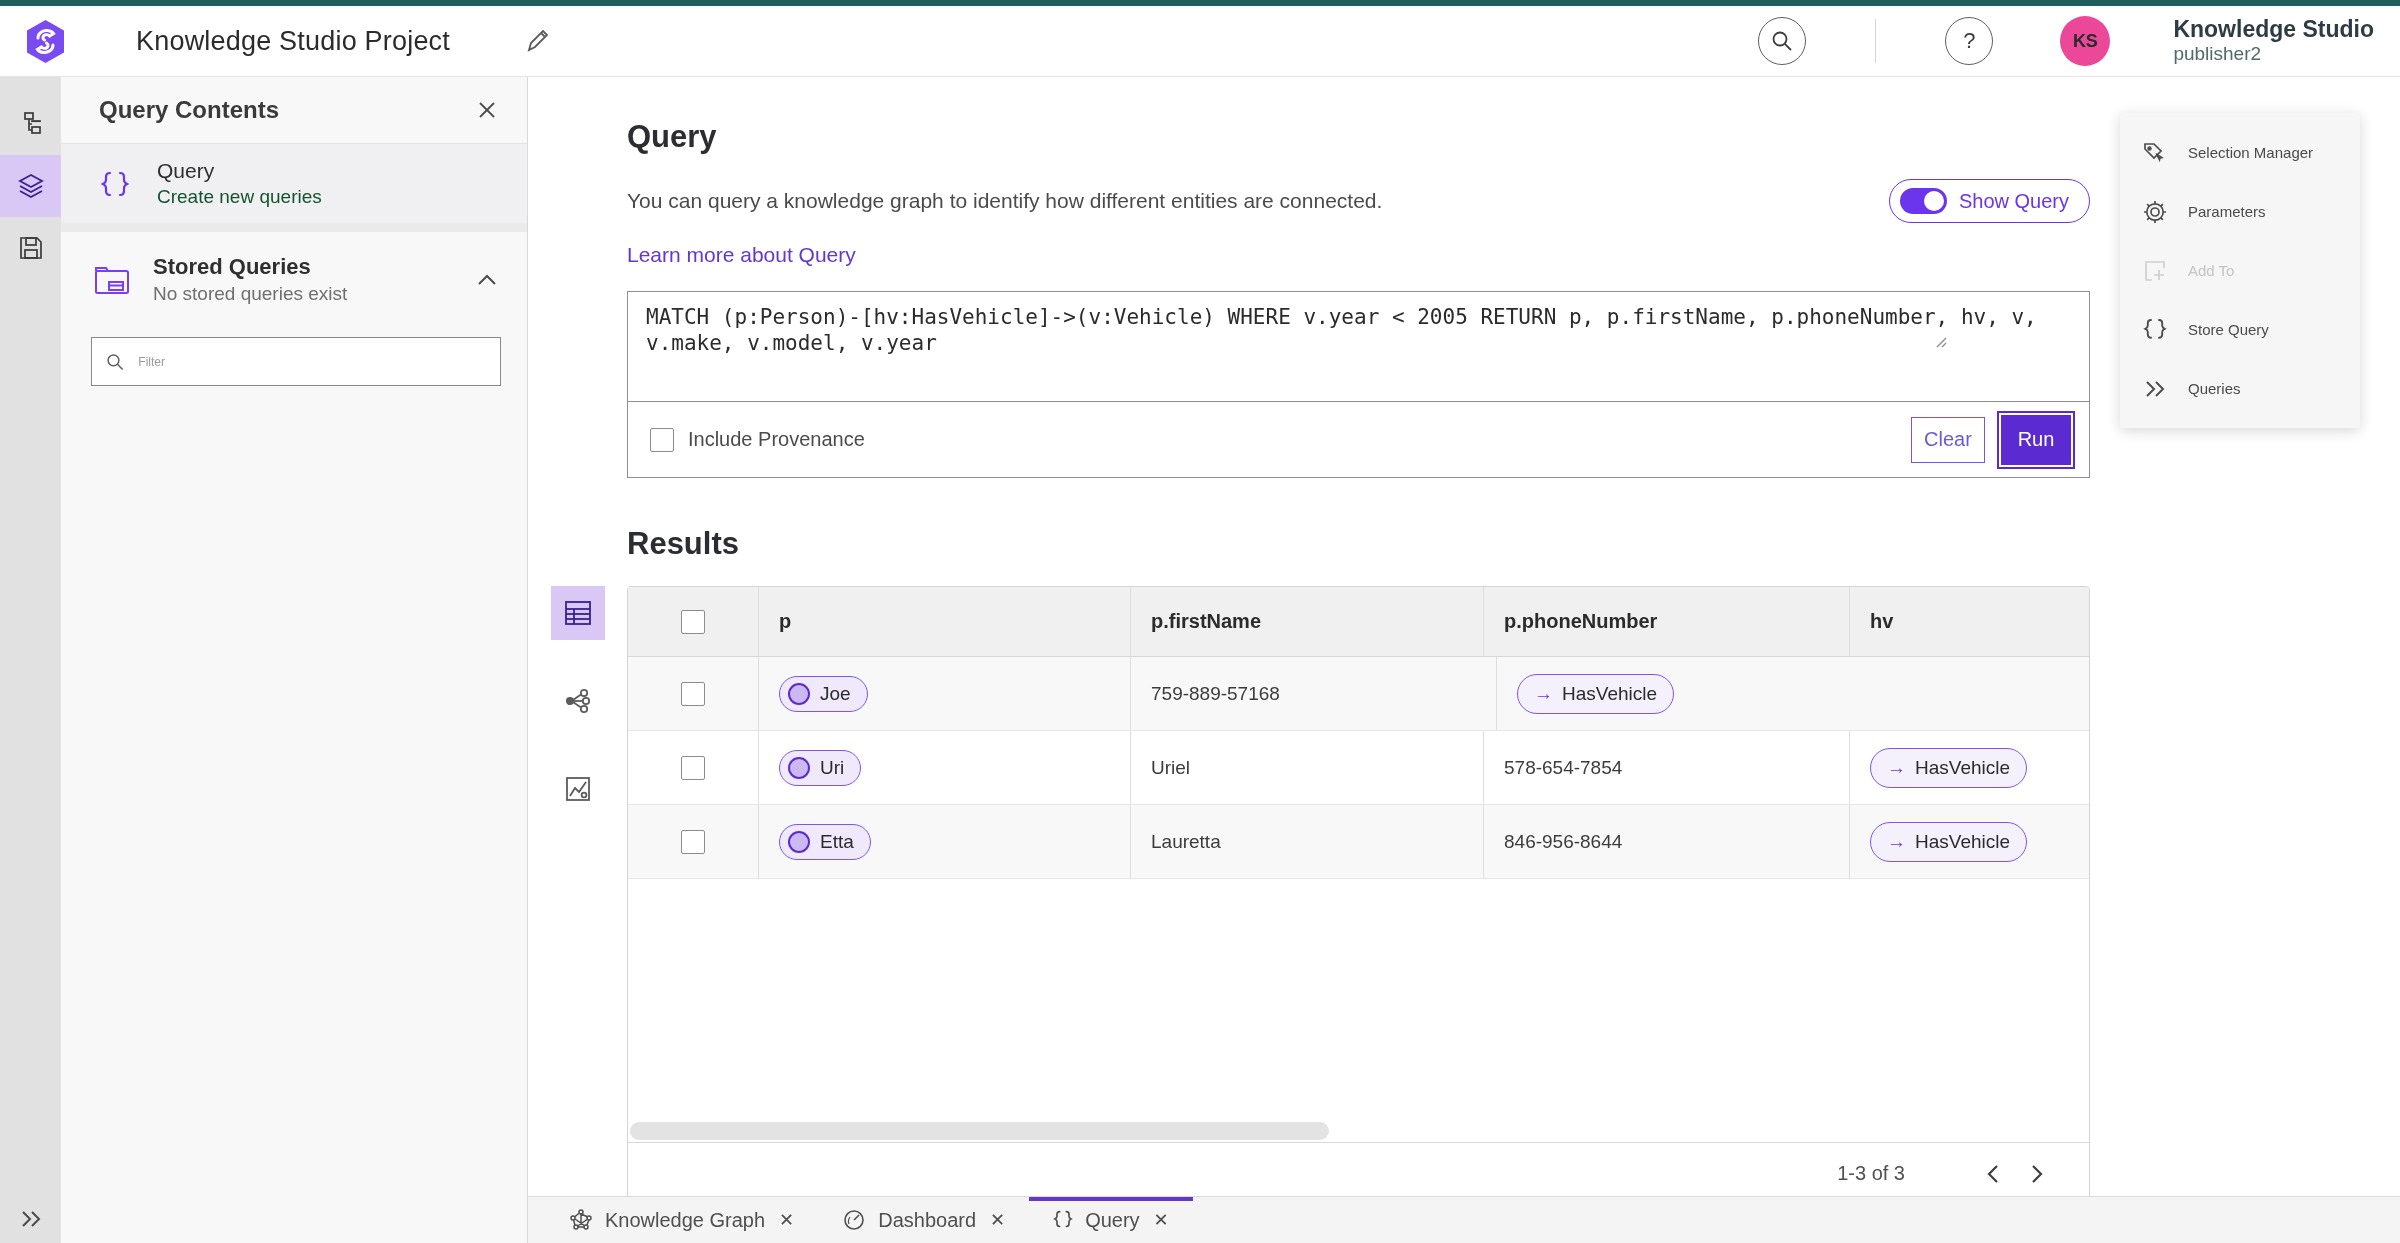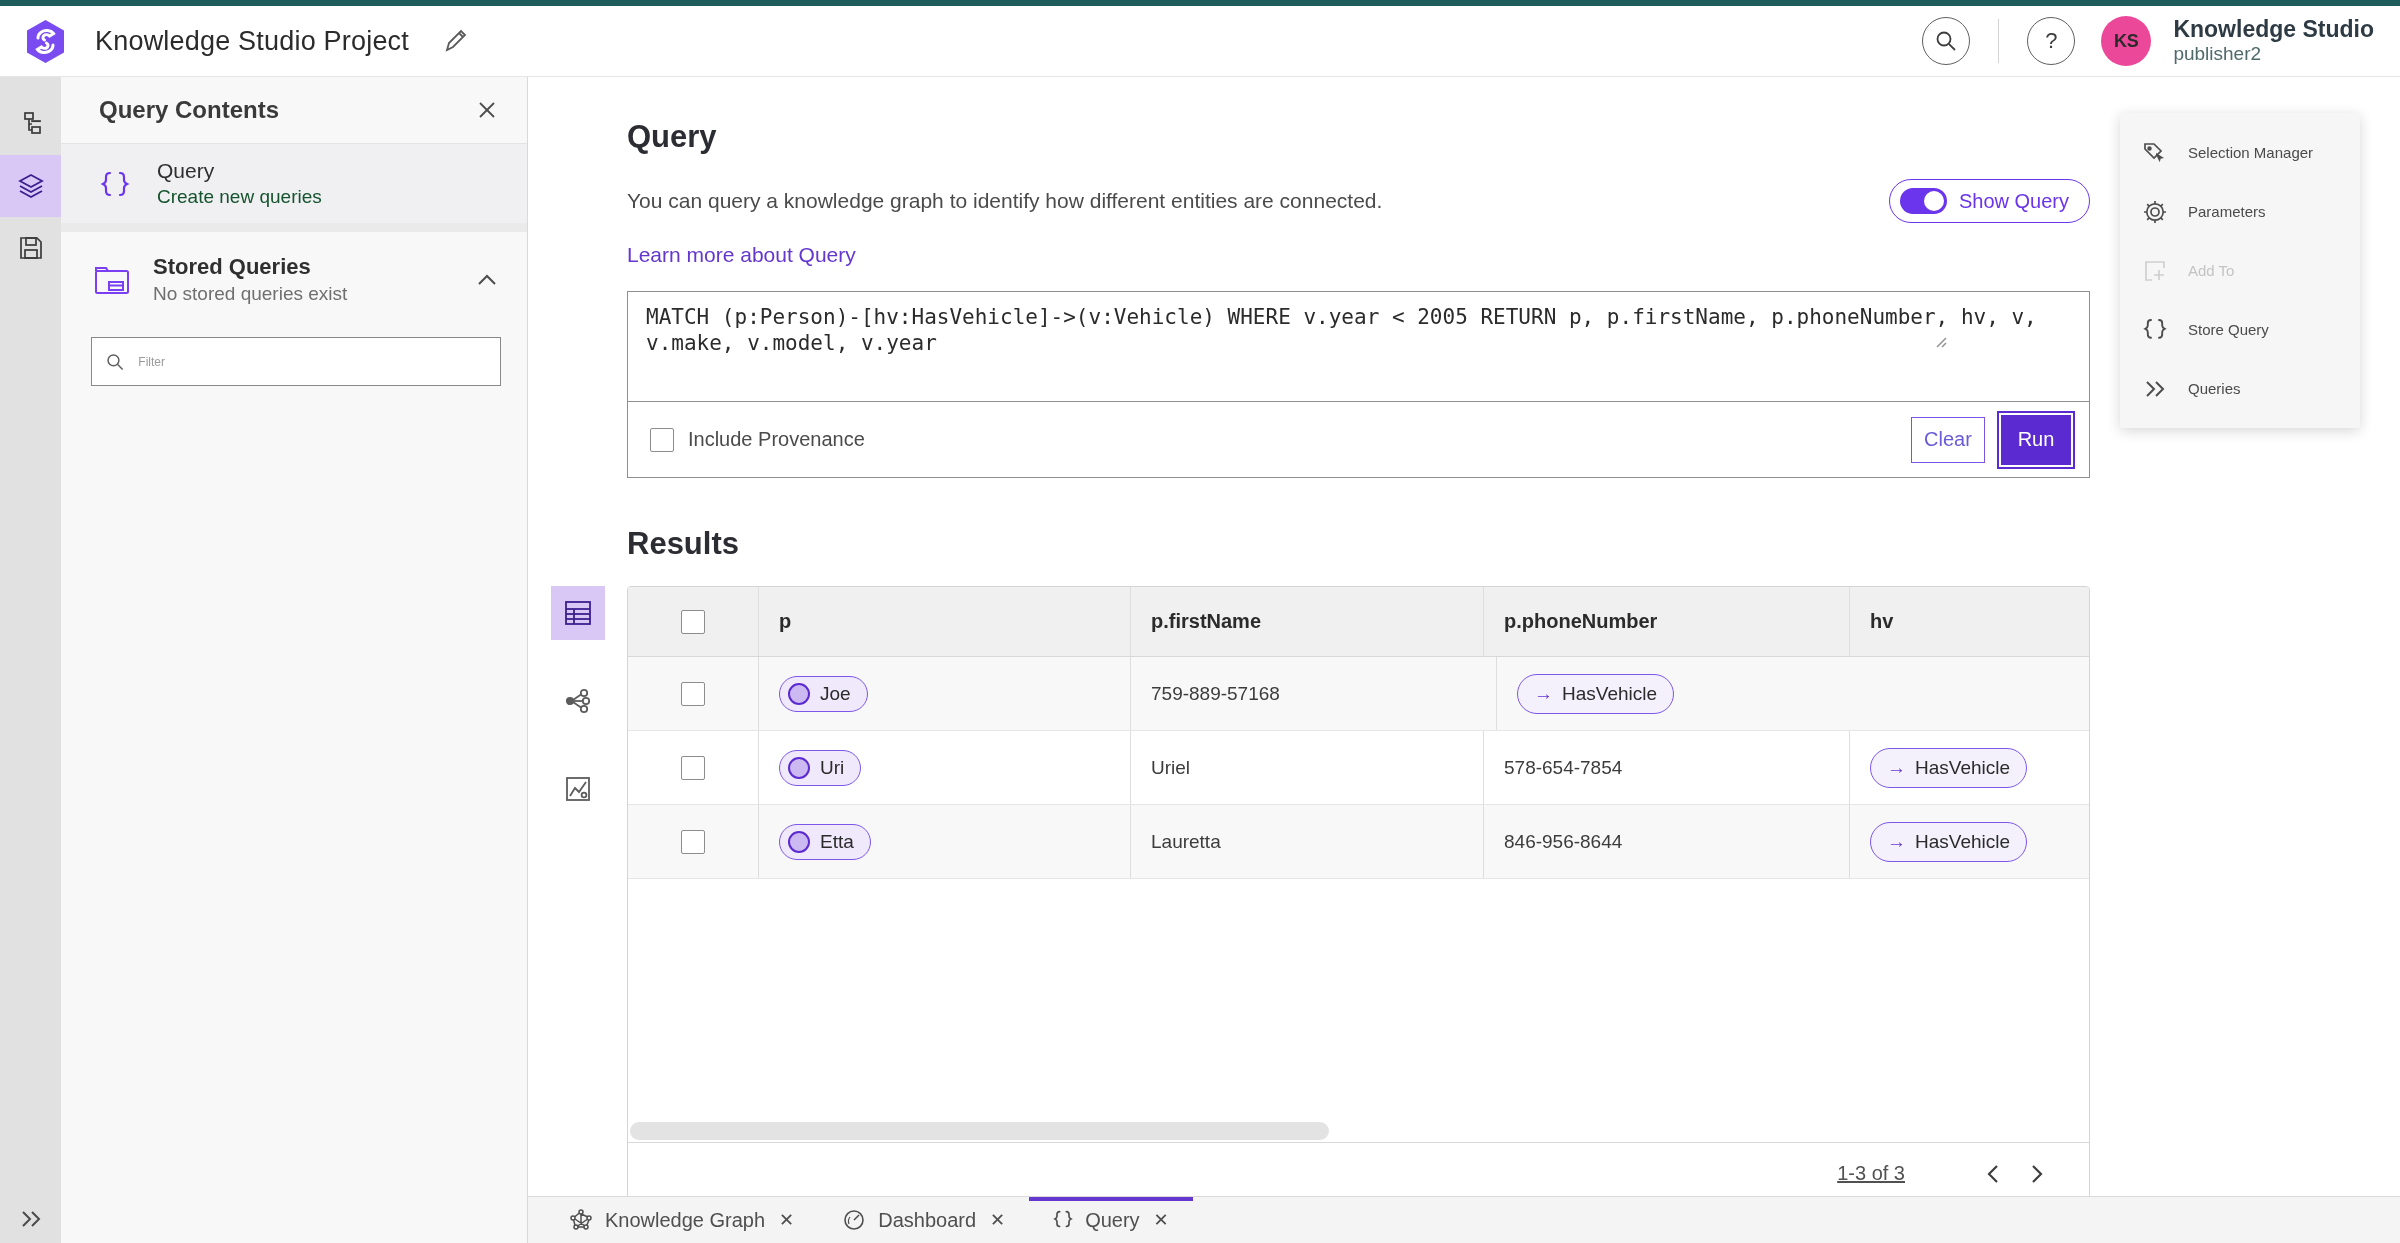--- a/index.html
+++ b/index.html
@@ -1,20 +1,20 @@
 <!DOCTYPE html>
 <html><head>
 <meta charset="utf-8">
 <style>
   * { margin:0; padding:0; box-sizing:border-box; }
   html,body { width:2400px; height:1243px; overflow:hidden; }
   body { font-family:"Liberation Sans", sans-serif; background:#ffffff; color:#2f2f36; }
   .top-accent { height:6px; background:#1f5c5c; }
   
-  header { height:71px; background:#fff; display:flex; align-items:center; padding:0 26px 0 22px; border-bottom:1px solid #e6e6e6; }
+  header { height:71px; background:#fff; display:flex; align-items:center; padding:0 26px 0 22px; border-bottom:1px solid #e6e6e6;gap:41px; }
   .logo { width:47px; height:47px; position:relative; flex:0 0 auto; }
   .app-title { font-size:27px; color:#2b2b2b; margin-left:26px; letter-spacing:.2px; }
   .pencil { margin-left:34px; cursor:pointer; }
   .hdr-spacer { flex:1; }
   .circle-btn { width:48px; height:48px; border:1.5px solid #5f5f5f; border-radius:50%; background:#fff;
     display:flex; align-items:center; justify-content:center; cursor:pointer; }
   .hdr-divider { width:1px; height:44px; background:#d4d4d4; margin:0 28px; }
   .avatar { width:50px; height:50px; border-radius:50%; background:#ec4899; color:#2b2b2b; font-size:18px; font-weight:bold;
     display:flex; align-items:center; justify-content:center; margin:0 22px 0 26px; }
   .user-block { line-height:1.12; }
@@ -87,21 +87,21 @@
   .node-pill { display:inline-flex; align-items:center; gap:10px; border:1.5px solid #7d57e8; background:#efe9fb; border-radius:999px; padding:6px 16px 6px 8px; cursor:pointer; }
   .node-dot { width:22px; height:22px; border-radius:50%; background:#cdb9f2; border:2px solid #5b2ad0; }
   .node-label { font-size:19px; color:#2b2b2b; }
   .edge-pill { display:inline-flex; align-items:center; gap:9px; border:1.5px solid #7d57e8; background:#f4f1fc; border-radius:999px; padding:8px 16px; cursor:pointer; }
   .edge-arrow { font-size:19px; color:#6437cf; }
   .edge-label { font-size:19px; color:#2b2b2b; }
   .tfill { flex:1; }
   .hscroll { height:22px; display:flex; align-items:center; padding:0 2px; }
   .hthumb { width:48%; height:18px; border-radius:9px; background:#e3e3e3; cursor:pointer; }
   .card-foot { height:62px; border-top:1px solid #d8d8d8; display:flex; align-items:center; justify-content:flex-end; padding-right:30px; }
-  .page-info { font-size:20px; color:#515151; margin-right:66px;text-decoration:underline; }
+  .page-info { font-size:20px; color:#515151; margin-right:66px; }
   .pg-btn { width:44px; height:44px; background:transparent; border:none; display:flex; align-items:center; justify-content:center; cursor:pointer; }
   
   .tools { position:absolute; top:36px; right:40px; width:240px; background:#f6f6f6; border-radius:2px;
     box-shadow:0 3px 14px rgba(0,0,0,.16); padding:10px 0; }
   .tool-item { height:59px; display:flex; align-items:center; padding-left:22px; cursor:pointer; }
   .tool-item .ticon { width:26px; display:flex; justify-content:center; margin-right:20px; }
   .tool-label { font-size:15px; color:#4b4b4b; }
   .tool-item.disabled { cursor:default; }
   .tool-item.disabled .tool-label { color:#c4c4c4; }
   

